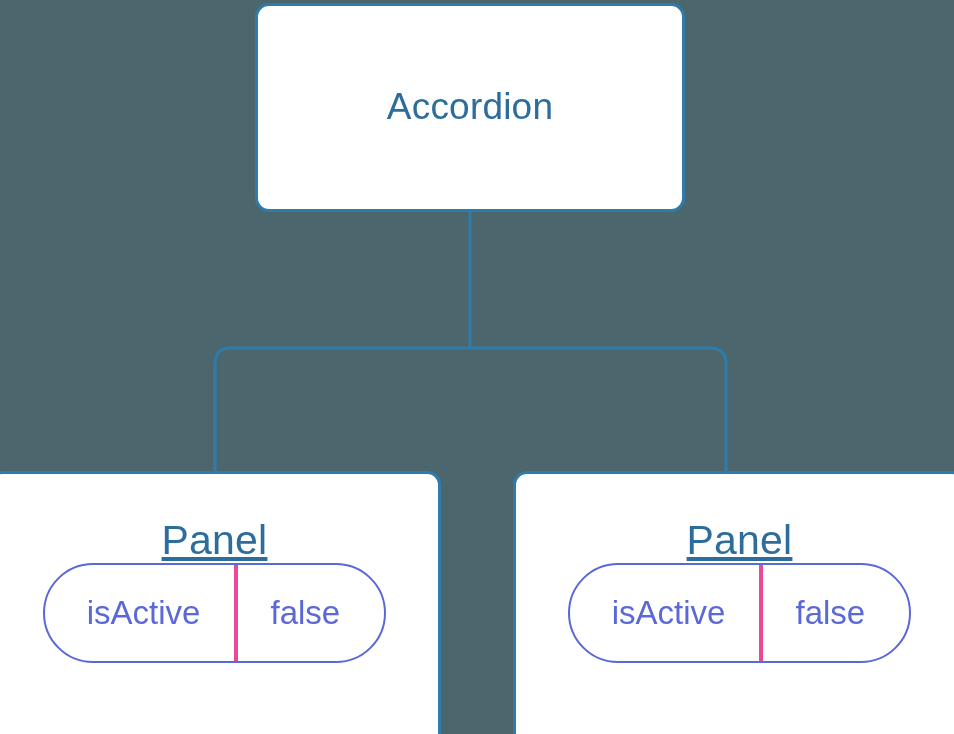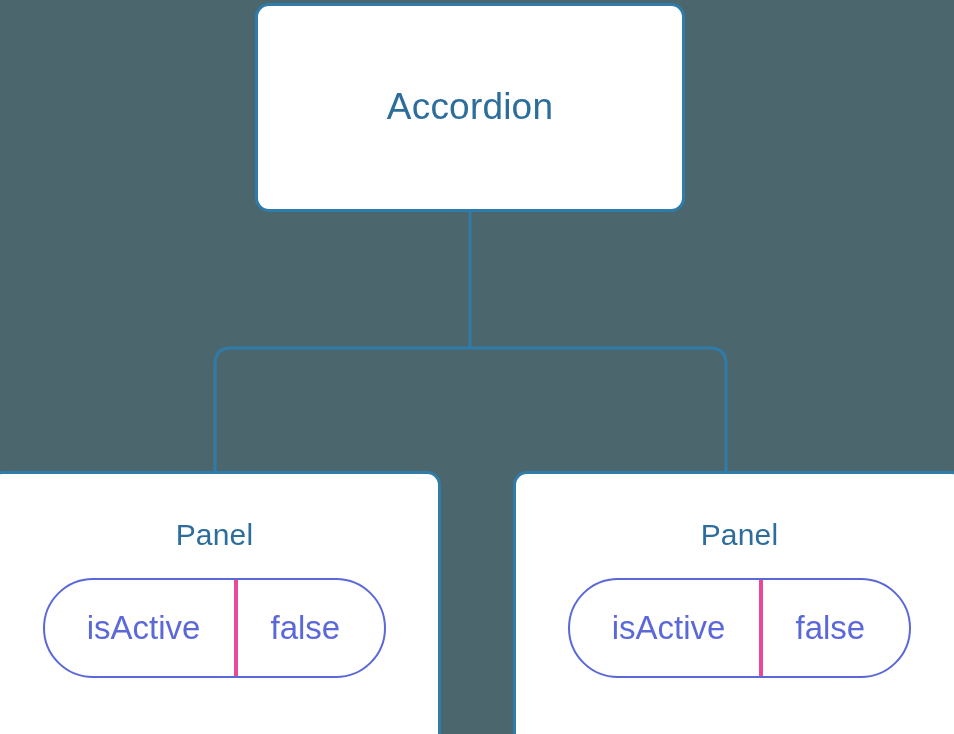--- a/index.html
+++ b/index.html
@@ -61,36 +61,36 @@
     white-space: nowrap;
   }
 
   .node-leaf {
     top: 471px;
     height: 300px;            
     padding-top: 44px;
   }
 
   .node-leaf .node-title {
-    font-size: 30px;
+    font-size: 41px;
+    text-decoration: underline;
   }
 
   .node-leaf-a {
     left: -12px;              
     width: 453px;
   }
 
   .node-leaf-b {
     left: 513px;
     width: 453px;             
   }
 
   
   .state-pill {
-    margin-top: 27px;
     display: flex;
     align-items: stretch;
     border: 2px solid #5b68d8;
     border-radius: 999px;
     background: #ffffff;
     height: 100px;
     box-sizing: border-box;
     overflow: hidden;
   }
 

